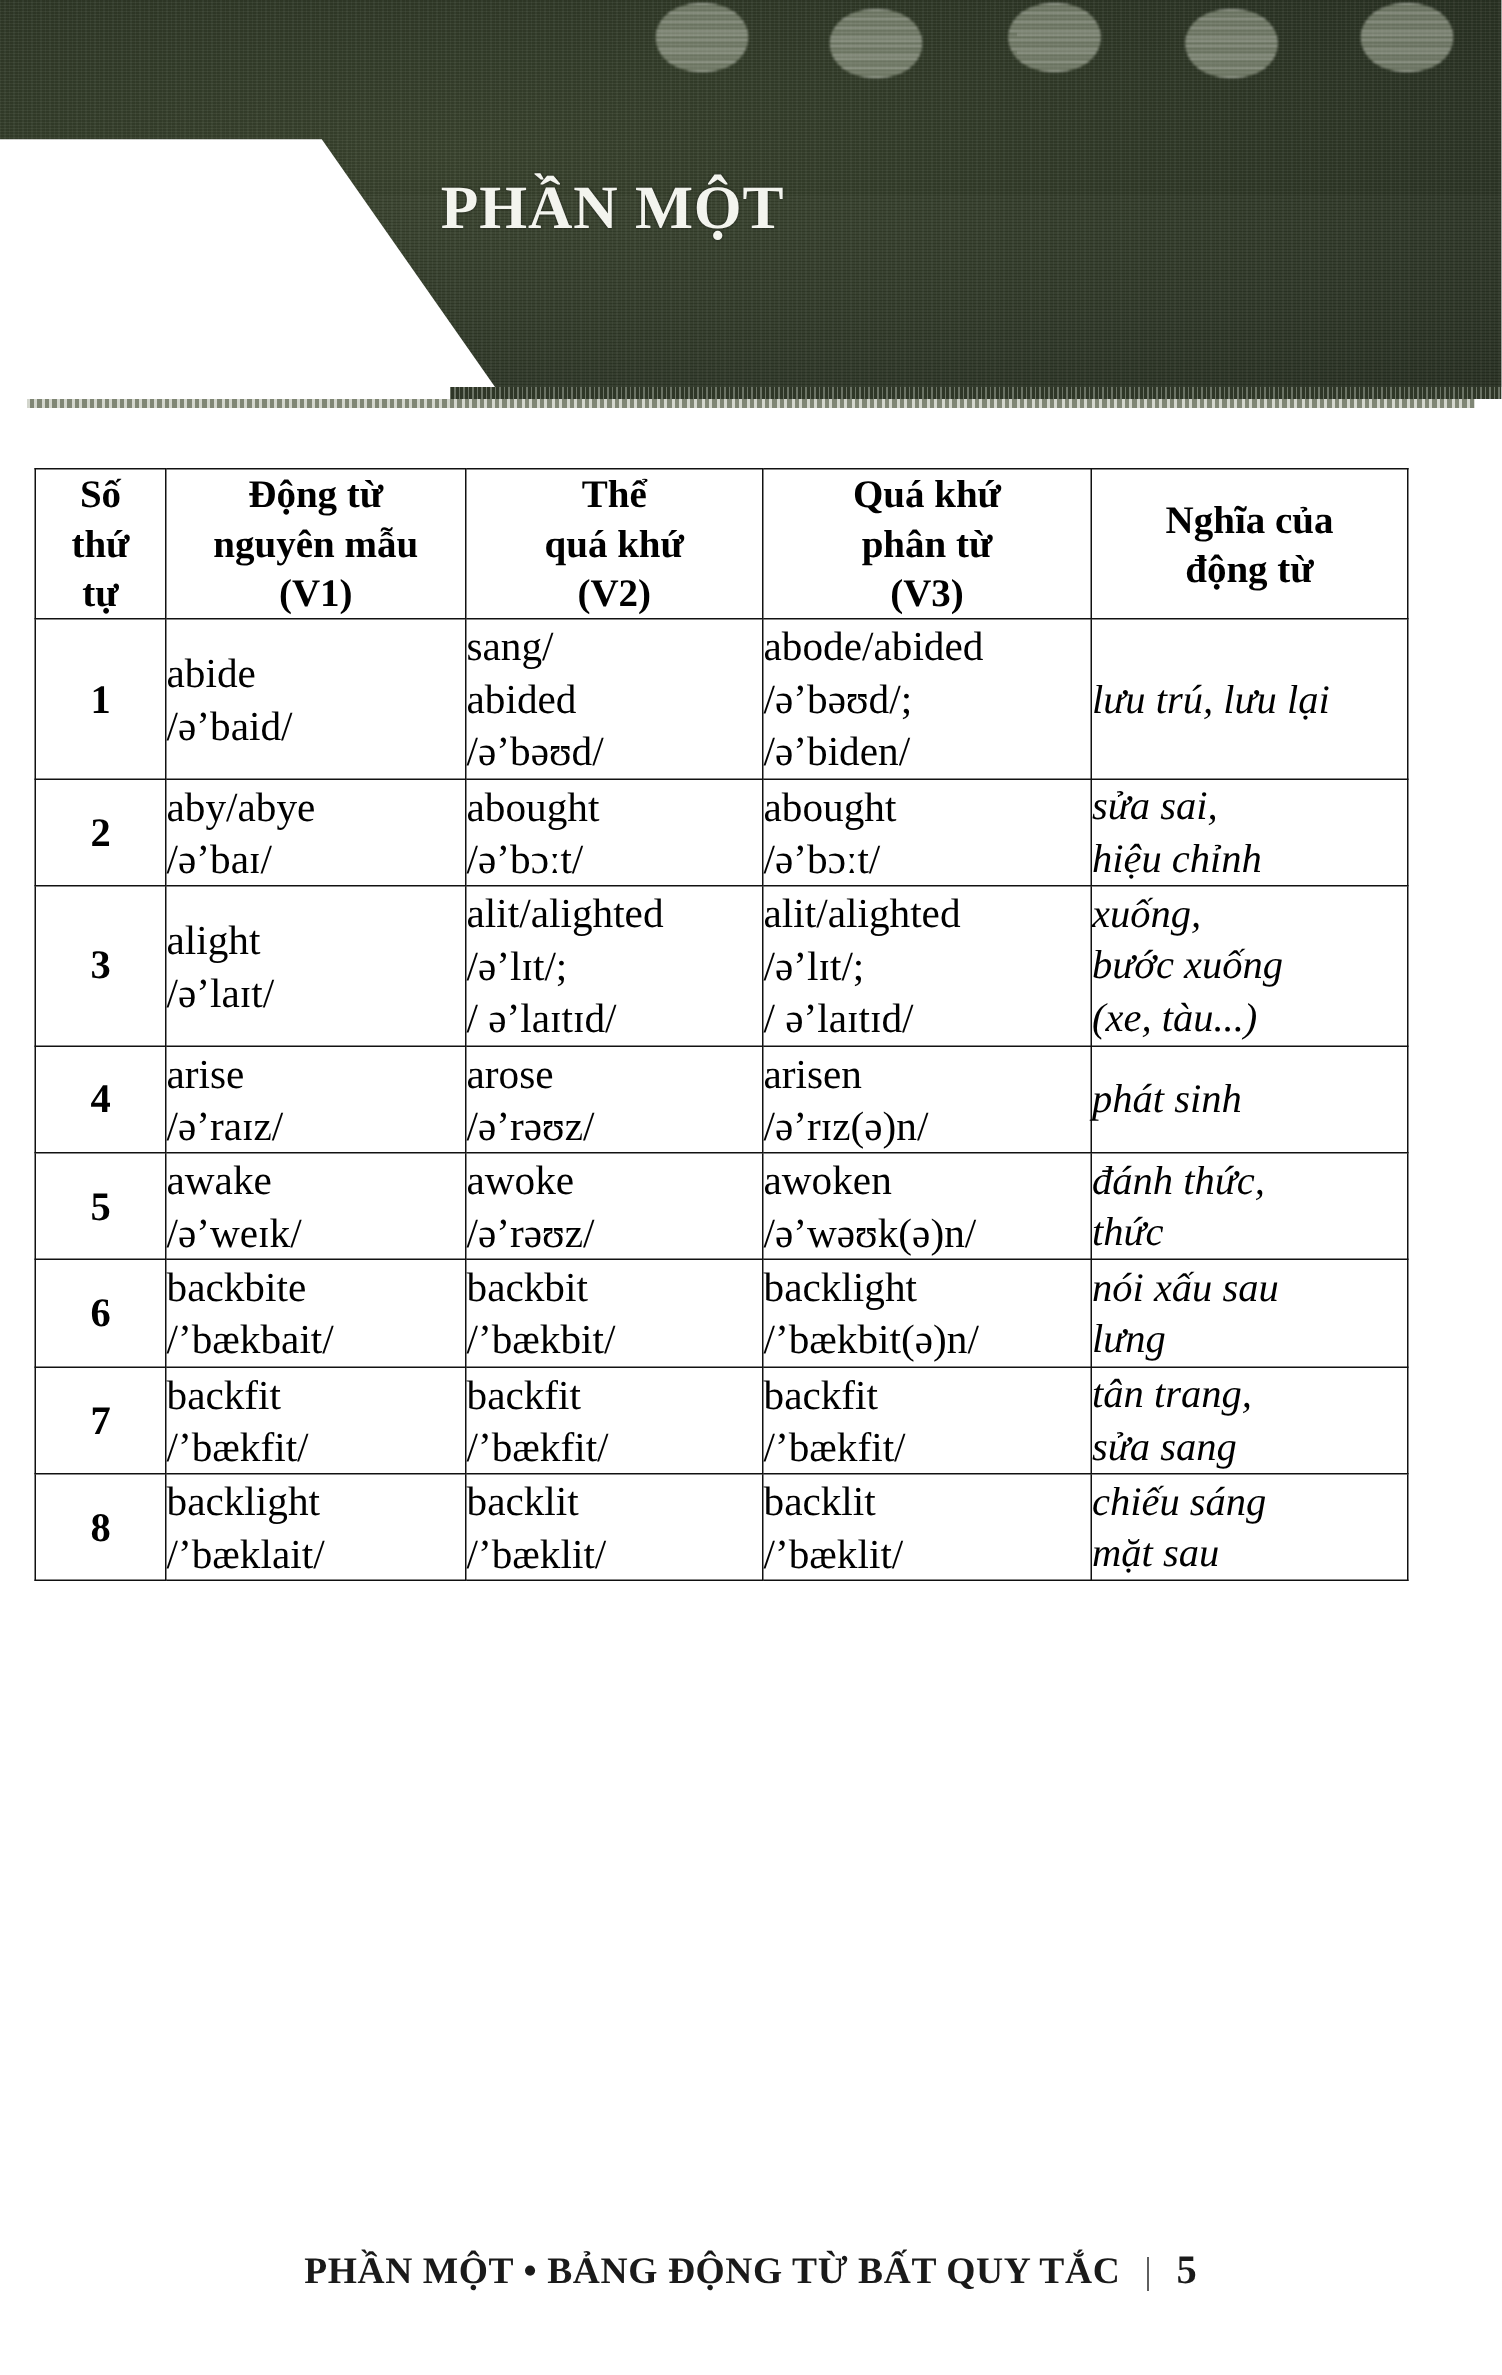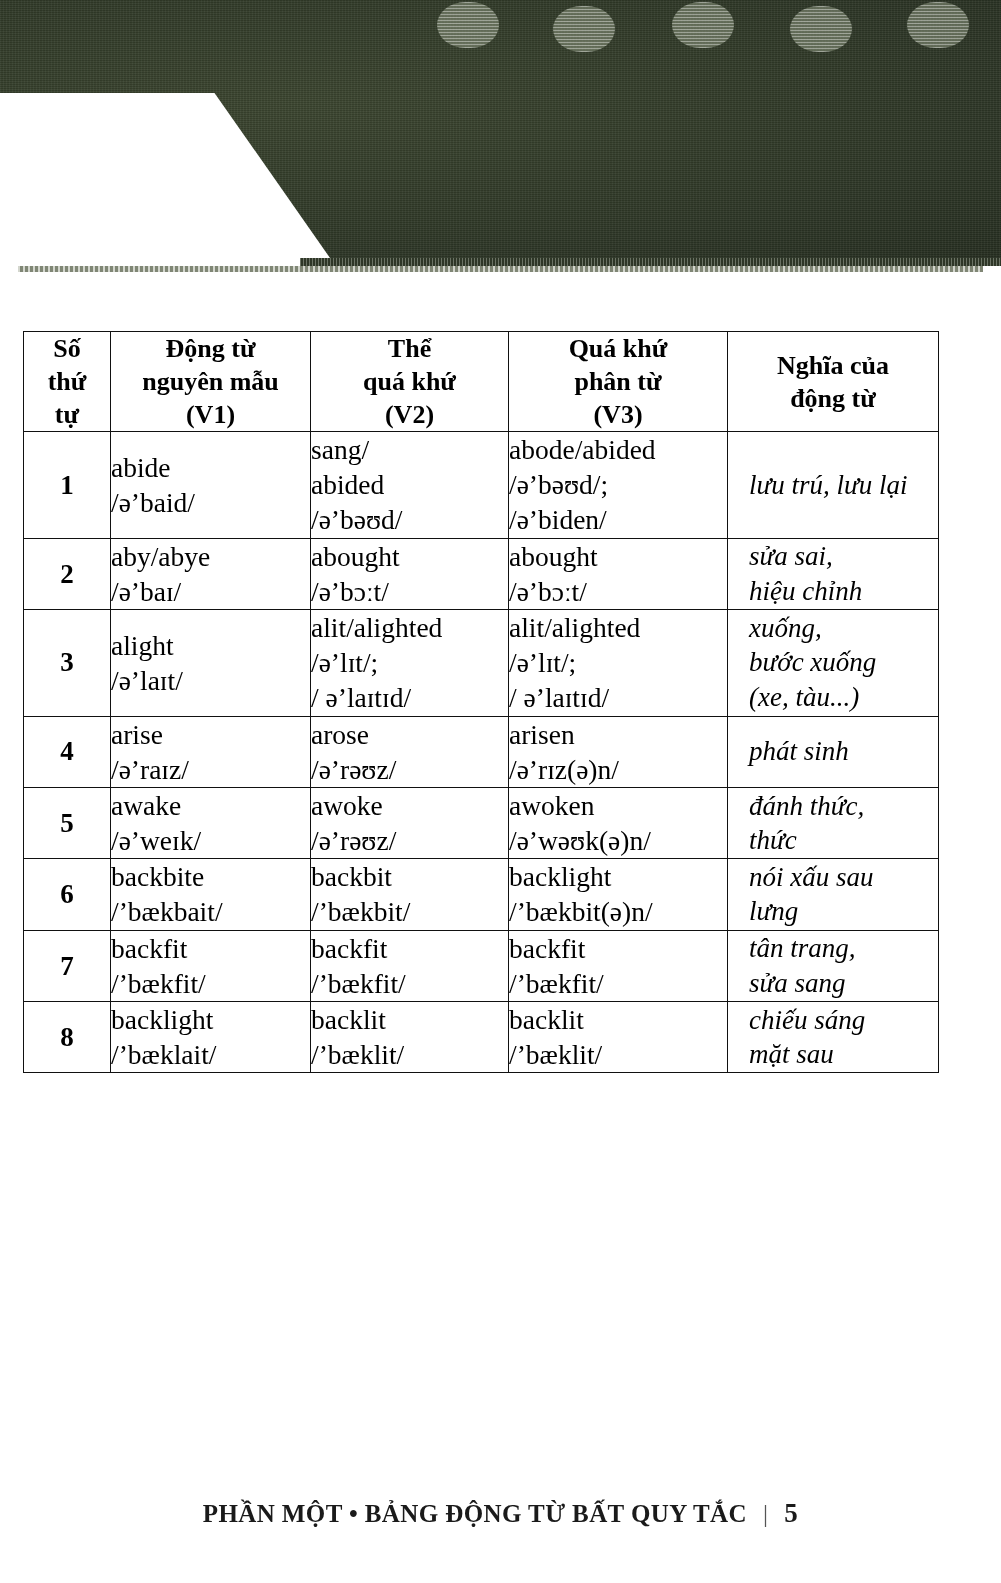--- a/index.html
+++ b/index.html
@@ -94,21 +94,21 @@
     background-image: repeating-linear-gradient(90deg,
         rgba(255,255,255,0.55) 0px, rgba(255,255,255,0.55) 2px,
         rgba(70,80,60,0.5) 2px, rgba(70,80,60,0.5) 5px);
     opacity: 0.85;
   }
 
   
   #verb-table {
     position: absolute;
     left: 23px;
-    top: 331px;
+    top: 312px;
     width: 915px;
     border-collapse: collapse;
     table-layout: fixed;
   }
   #verb-table td, #verb-table th {
     border: 1.6px solid #111111;
     padding: 0;
     vertical-align: middle;
   }
   
@@ -141,21 +141,21 @@
   td.word {
     padding: 6px 6px 8px 11px;
     font-size: 27.5px;
   }
   td.word .ln { display: block; white-space: nowrap; }
   td.meaning {
     padding: 6px 6px 8px 11px;
     font-style: italic;
     font-size: 27px;
   }
-  td.meaning .ln { display: block; white-space: nowrap; margin-left: 21px; }
+  td.meaning .ln { display: block; white-space: nowrap; }
 
   
   #footer {
     position: absolute;
     left: 0;
     top: 1498px;
     width: 1001px;
     text-align: center;
     color: #1a1a1a;
   }
@@ -180,20 +180,21 @@
 <div id="banner">
   <div id="banner-dots">
       <div class="banner-dot" style="left: 437px; top: 2px;"></div>
       <div class="banner-dot" style="left: 553px; top: 6px;"></div>
       <div class="banner-dot" style="left: 672px; top: 2px;"></div>
       <div class="banner-dot" style="left: 790px; top: 6px;"></div>
       <div class="banner-dot" style="left: 907px; top: 2px;"></div>
     </div>
   <div id="banner-notch"></div>
   <div id="banner-titles">
+    <span id="banner-line1">PHẦN MỘT</span>
   </div>
 </div>
 <div id="bar-upper"></div>
 <div id="bar-lower"></div>
 
 <table id="verb-table">
   <colgroup>
     <col class="c-idx">
       <col class="c-v1">
       <col class="c-v2">

